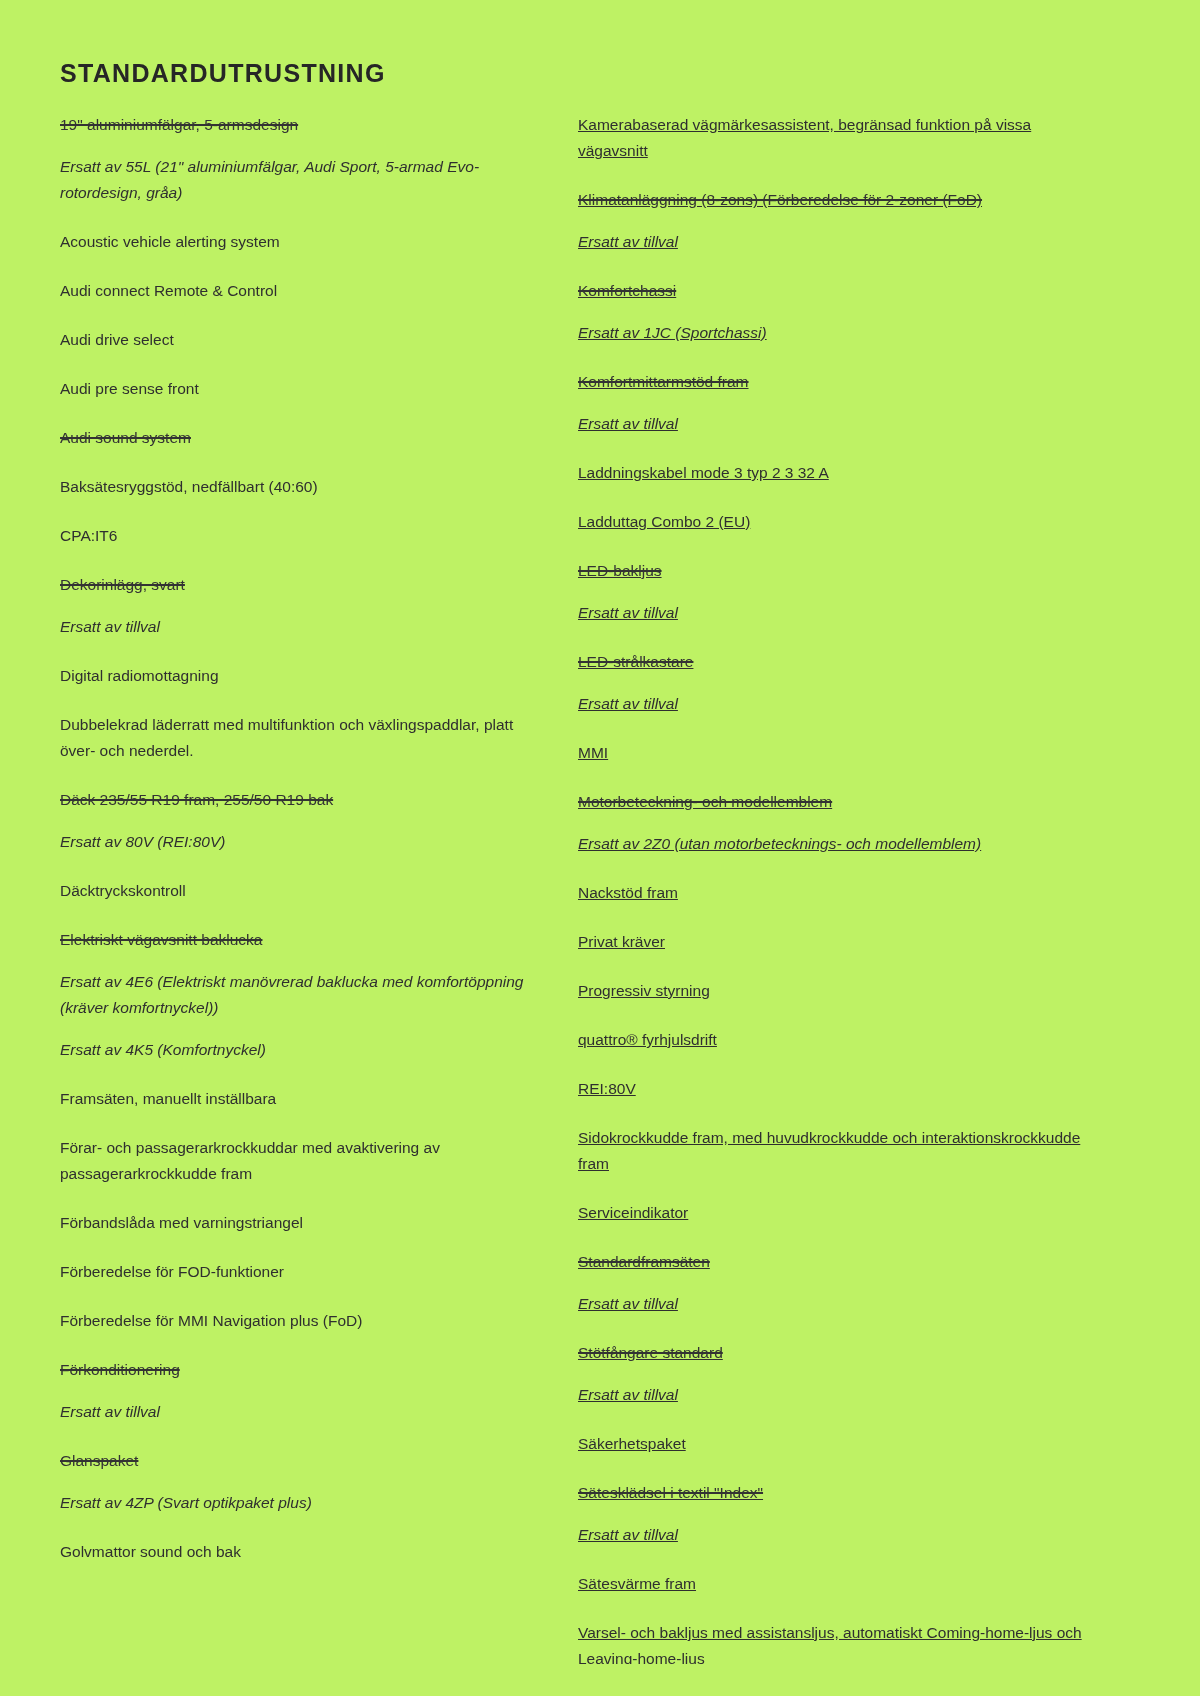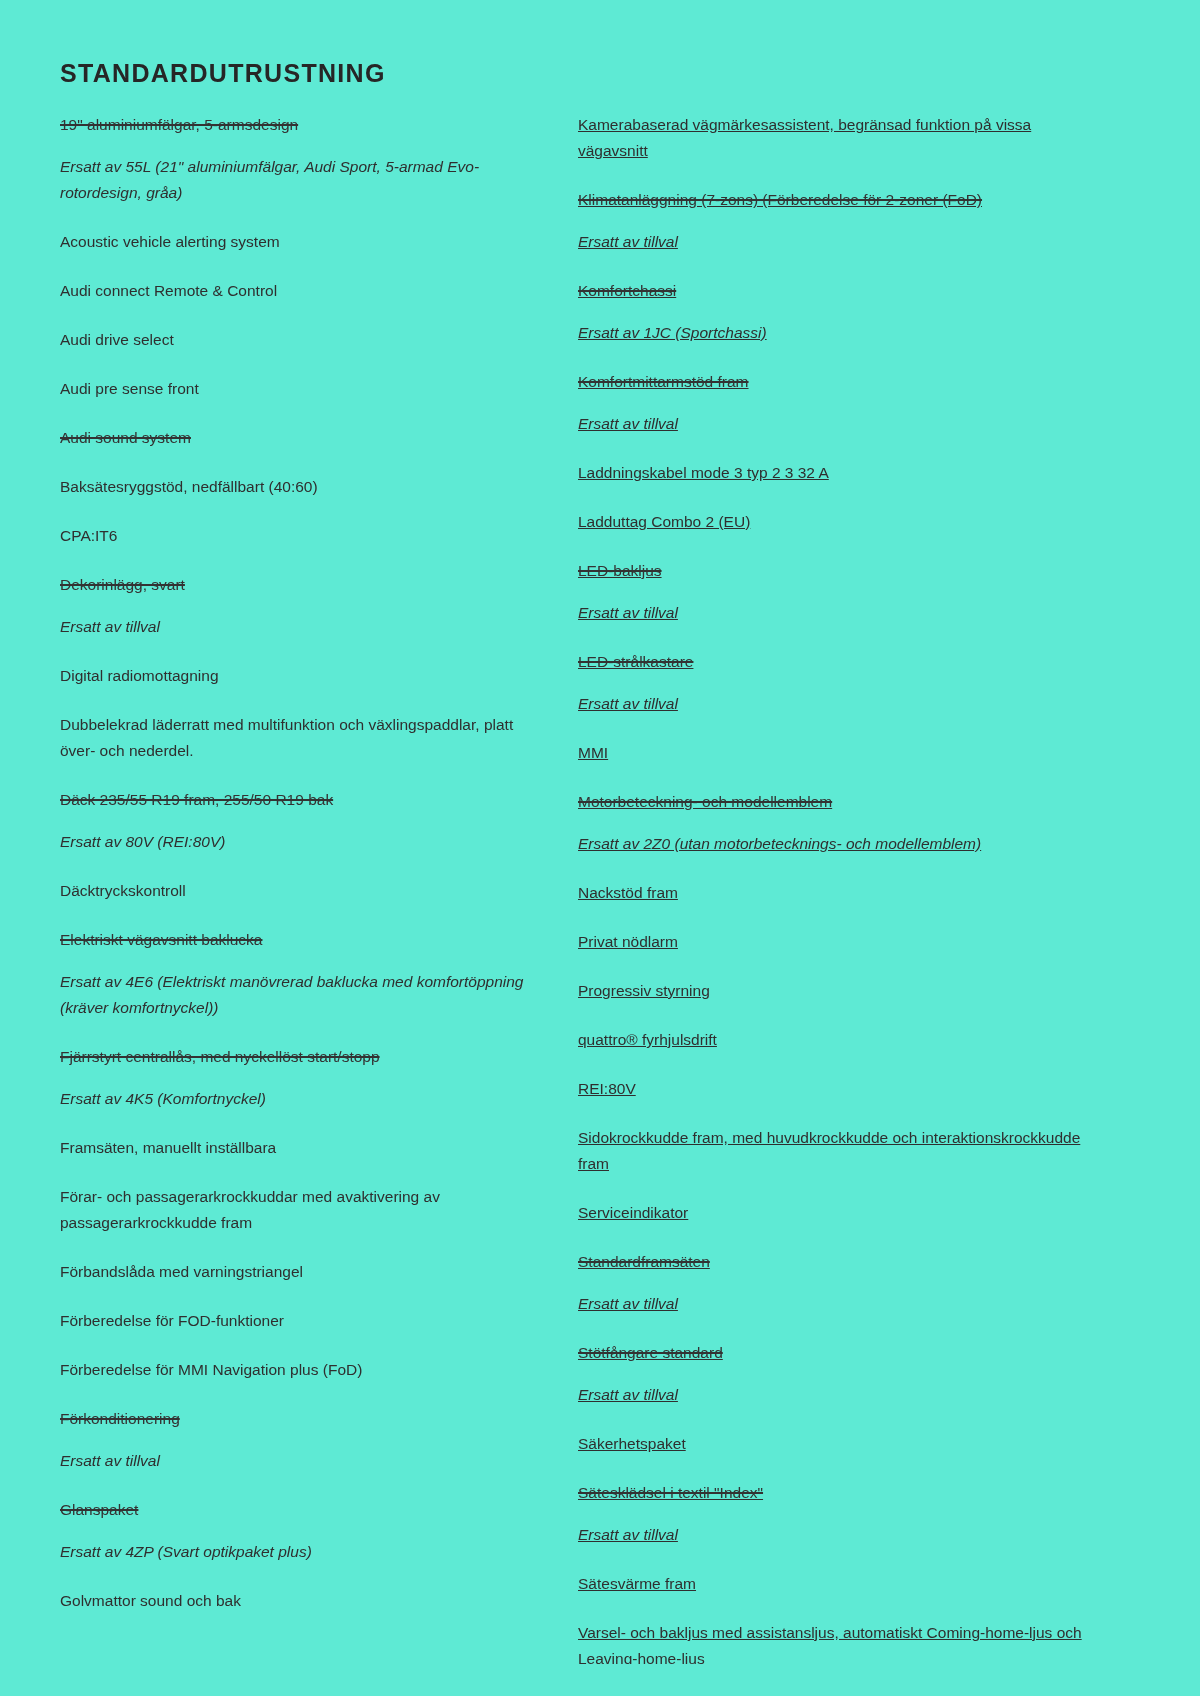--- a/index.html
+++ b/index.html
@@ -13,21 +13,21 @@
     overflow: hidden;
     font-family: "Liberation Sans", sans-serif;
     color: #2f2f2f;
     -webkit-font-smoothing: antialiased;
   }
   .page {
     box-sizing: border-box;
     width: 1200px;
     height: 1696px;
     padding: 58px 108px 16px 60px;
-    background: #5eead4;
+    background: #bef264;
     overflow: hidden;
   }
   .title {
     font-size: 25px;
     line-height: 30px;
     font-weight: 700;
     letter-spacing: 1.3px;
     color: #262626;
     margin: 0 0 24px 0;
   }
@@ -80,52 +80,51 @@
         <div class="item standard">CPA:IT6</div>
         <div class="item struck">Dekorinlägg, svart</div>
         <div class="item replacement">Ersatt av tillval</div>
         <div class="item standard">Digital radiomottagning</div>
         <div class="item standard">Dubbelekrad läderratt med multifunktion och växlingspaddlar, platt över- och nederdel.</div>
         <div class="item struck">Däck 235/55 R19 fram, 255/50 R19 bak</div>
         <div class="item replacement">Ersatt av 80V (REI:80V)</div>
         <div class="item standard">Däcktryckskontroll</div>
         <div class="item struck">Elektriskt vägavsnitt baklucka</div>
         <div class="item replacement">Ersatt av 4E6 (Elektriskt manövrerad baklucka med komfortöppning (kräver komfortnyckel))</div>
-        <div class="item struck">Fjärrstyrt centrallås, med nyckellöst start/stopp</div>
         <div class="item replacement">Ersatt av 4K5 (Komfortnyckel)</div>
         <div class="item standard">Framsäten, manuellt inställbara</div>
         <div class="item standard">Förar- och passagerarkrockkuddar med avaktivering av passagerarkrockkudde fram</div>
         <div class="item standard">Förbandslåda med varningstriangel</div>
         <div class="item standard">Förberedelse för FOD-funktioner</div>
         <div class="item standard">Förberedelse för MMI Navigation plus (FoD)</div>
         <div class="item struck">Förkonditionering</div>
         <div class="item replacement">Ersatt av tillval</div>
         <div class="item struck">Glanspaket</div>
         <div class="item replacement">Ersatt av 4ZP (Svart optikpaket plus)</div>
         <div class="item standard">Golvmattor sound och bak</div>
       </div>
     <div class="col col-right">
         <div class="item standard">Kamerabaserad vägmärkesassistent, begränsad funktion på vissa vägavsnitt</div>
-        <div class="item struck">Klimatanläggning (7-zons) (Förberedelse för 2-zoner (FoD)</div>
+        <div class="item struck">Klimatanläggning (8-zons) (Förberedelse för 2-zoner (FoD)</div>
         <div class="item replacement">Ersatt av tillval</div>
         <div class="item struck">Komfortchassi</div>
         <div class="item replacement">Ersatt av 1JC (Sportchassi)</div>
         <div class="item struck">Komfortmittarmstöd fram</div>
         <div class="item replacement">Ersatt av tillval</div>
         <div class="item standard">Laddningskabel mode 3 typ 2 3 32 A</div>
         <div class="item standard">Ladduttag Combo 2 (EU)</div>
         <div class="item struck">LED-bakljus</div>
         <div class="item replacement">Ersatt av tillval</div>
         <div class="item struck">LED-strålkastare</div>
         <div class="item replacement">Ersatt av tillval</div>
         <div class="item standard">MMI</div>
         <div class="item struck">Motorbeteckning- och modellemblem</div>
         <div class="item replacement">Ersatt av 2Z0 (utan motorbetecknings- och modellemblem)</div>
         <div class="item standard">Nackstöd fram</div>
-        <div class="item standard">Privat nödlarm</div>
+        <div class="item standard">Privat kräver</div>
         <div class="item standard">Progressiv styrning</div>
         <div class="item standard">quattro® fyrhjulsdrift</div>
         <div class="item standard">REI:80V</div>
         <div class="item standard">Sidokrockkudde fram, med huvudkrockkudde och interaktionskrockkudde fram</div>
         <div class="item standard">Serviceindikator</div>
         <div class="item struck">Standardframsäten</div>
         <div class="item replacement">Ersatt av tillval</div>
         <div class="item struck">Stötfångare standard</div>
         <div class="item replacement">Ersatt av tillval</div>
         <div class="item standard">Säkerhetspaket</div>

